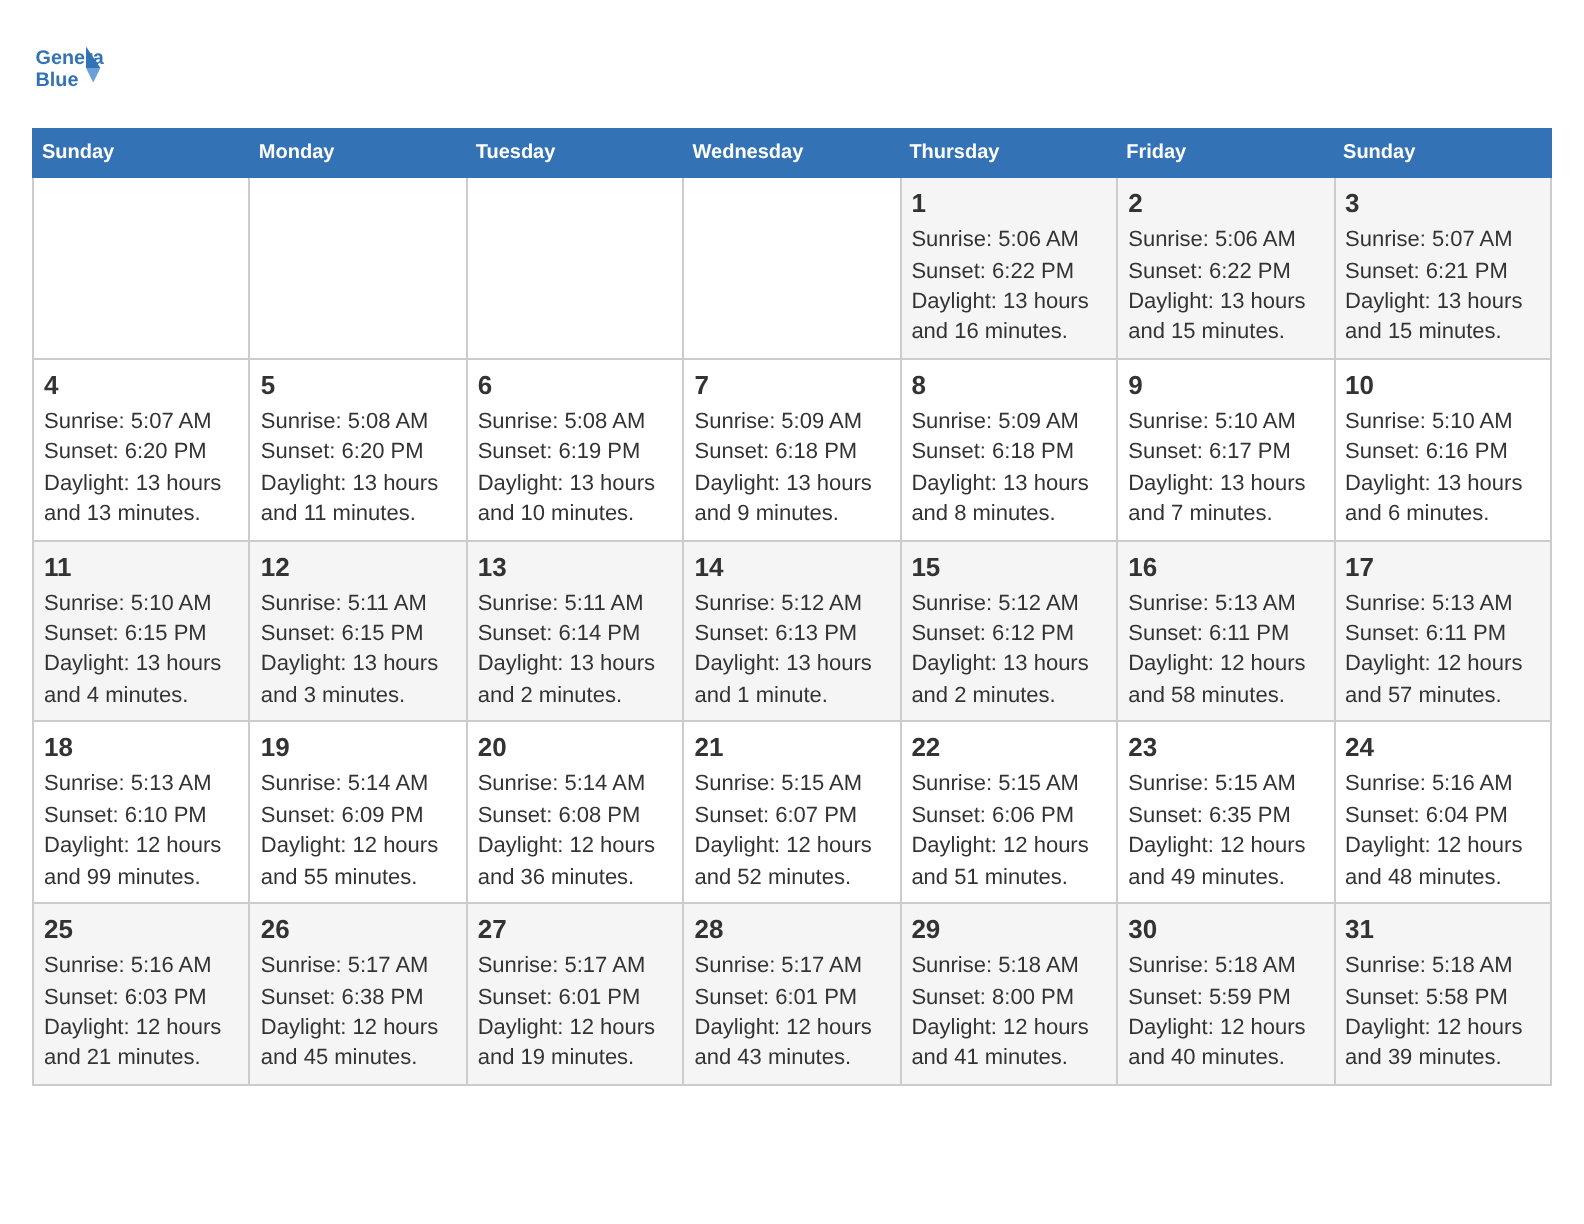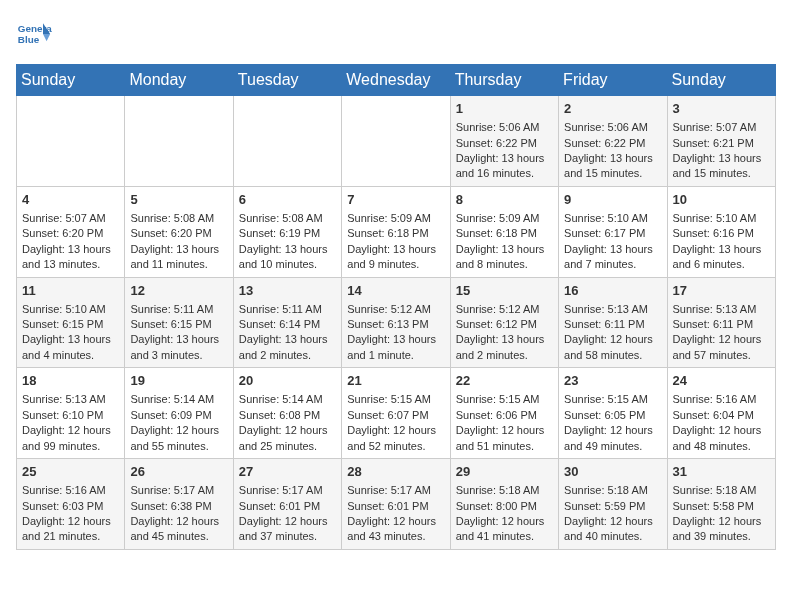--- a/index.html
+++ b/index.html
@@ -49,22 +49,22 @@
       border-collapse: collapse;
       font-size: 11px;
     }
     thead tr {
       background: #3373b5;
       color: #fff;
     }
     thead th {
       padding: 6px 4px;
       text-align: left;
-      font-weight: normal;
-      font-size: 16px;
+      font-weight: bold;
+      font-size: 10px;
       border: 1px solid #3373b5;
     }
     tbody tr {
       vertical-align: top;
     }
     tbody td {
       border: 1px solid #ccc;
       padding: 4px 5px;
       min-height: 80px;
       color: #333;
@@ -263,40 +263,40 @@
           <div>Sunrise: 5:14 AM</div>
           <div>Sunset: 6:09 PM</div>
           <div>Daylight: 12 hours</div>
           <div>and 55 minutes.</div>
         </td>
         <td>
           <span class="day-num">20</span>
           <div>Sunrise: 5:14 AM</div>
           <div>Sunset: 6:08 PM</div>
           <div>Daylight: 12 hours</div>
-          <div>and 25 minutes.</div>
+          <div>and 36 minutes.</div>
         </td>
         <td>
           <span class="day-num">21</span>
           <div>Sunrise: 5:15 AM</div>
           <div>Sunset: 6:07 PM</div>
           <div>Daylight: 12 hours</div>
           <div>and 52 minutes.</div>
         </td>
         <td>
           <span class="day-num">22</span>
           <div>Sunrise: 5:15 AM</div>
           <div>Sunset: 6:06 PM</div>
           <div>Daylight: 12 hours</div>
           <div>and 51 minutes.</div>
         </td>
         <td>
           <span class="day-num">23</span>
           <div>Sunrise: 5:15 AM</div>
-          <div>Sunset: 6:05 PM</div>
+          <div>Sunset: 6:35 PM</div>
           <div>Daylight: 12 hours</div>
           <div>and 49 minutes.</div>
         </td>
         <td>
           <span class="day-num">24</span>
           <div>Sunrise: 5:16 AM</div>
           <div>Sunset: 6:04 PM</div>
           <div>Daylight: 12 hours</div>
           <div>and 48 minutes.</div>
         </td>
@@ -314,21 +314,21 @@
           <div>Sunrise: 5:17 AM</div>
           <div>Sunset: 6:38 PM</div>
           <div>Daylight: 12 hours</div>
           <div>and 45 minutes.</div>
         </td>
         <td>
           <span class="day-num">27</span>
           <div>Sunrise: 5:17 AM</div>
           <div>Sunset: 6:01 PM</div>
           <div>Daylight: 12 hours</div>
-          <div>and 37 minutes.</div>
+          <div>and 19 minutes.</div>
         </td>
         <td>
           <span class="day-num">28</span>
           <div>Sunrise: 5:17 AM</div>
           <div>Sunset: 6:01 PM</div>
           <div>Daylight: 12 hours</div>
           <div>and 43 minutes.</div>
         </td>
         <td>
           <span class="day-num">29</span>

